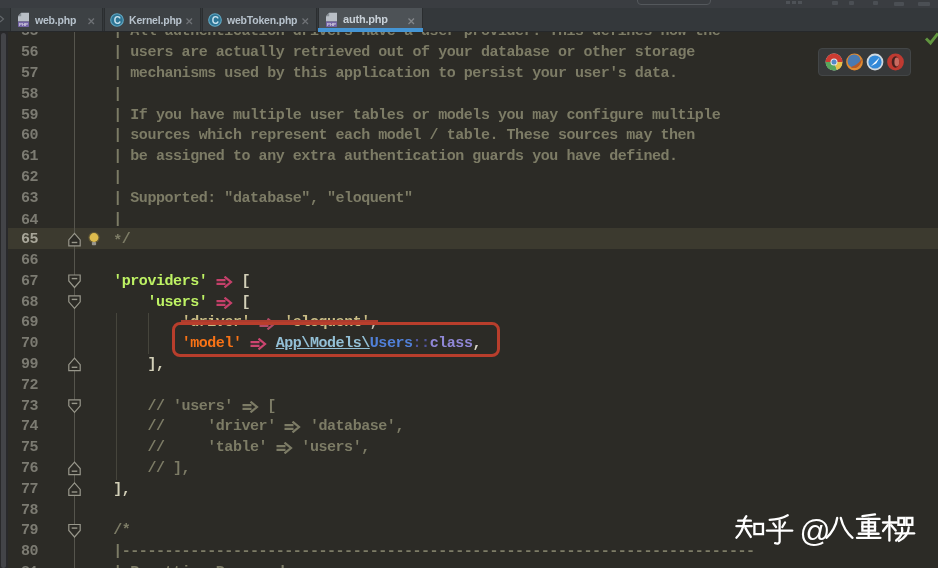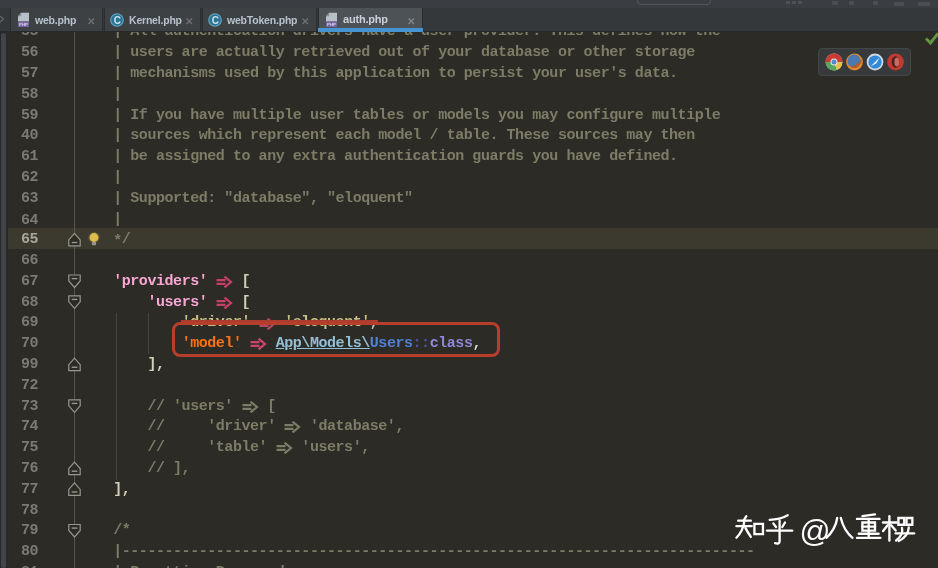--- a/index.html
+++ b/index.html
@@ -2,21 +2,21 @@
 <html><head>
 <meta charset="utf-8">
 <style>
   html,body{margin:0;padding:0;background:#2c2b26;}
   #root{position:relative;width:938px;height:568px;background:#2c2b26;overflow:hidden;filter:blur(0.4px);}
   .mono{font-family:"Liberation Mono",monospace;font-size:15px;letter-spacing:-0.45px;font-weight:bold;}
   .ln{position:absolute;left:0;height:21px;line-height:21px;white-space:pre;color:#7d7c66;}
   .gn{position:absolute;right:0;height:21px;line-height:21px;color:#7c7b72;letter-spacing:-0.45px;}
   .gn.cur{color:#a8a699;}
   .star{position:relative;top:1.5px;}
-  .str{color:#f9a8d4;text-align:center;} .str2{color:#f97316;}
+  .str{color:#bef264;text-align:center;} .str2{color:#f97316;}
   .br{color:#d3d0b8;}
   .pl{color:#d8d6c8;}
   .ns{color:#93c0d6;text-decoration:underline;}
   .cls{color:#5180d8;}
   .dcol{color:#50549a;}
   .kw{color:#9087d6;}
   .dim1{color:#c9bc85;} .dim3{color:#c6c4b4;}
 </style>
 </head>
 <body>
@@ -52,21 +52,21 @@
   <div class="ln" style="top:541.15px">    |--------------------------------------------------------------------------</div>
   <div class="ln" style="top:561.94px">    | Resetting Passwords</div>
   </div>
 
   <div class="mono" style="position:absolute;left:0;top:0;width:38px;z-index:2;">
   <div class="gn" style="top:21.40px">55</div>
   <div class="gn" style="top:42.19px">56</div>
   <div class="gn" style="top:62.98px">57</div>
   <div class="gn" style="top:83.77px">58</div>
   <div class="gn" style="top:104.56px">59</div>
-  <div class="gn" style="top:125.35px">40</div>
+  <div class="gn" style="top:125.35px">60</div>
   <div class="gn" style="top:146.14px">61</div>
   <div class="gn" style="top:166.93px">62</div>
   <div class="gn" style="top:187.72px">63</div>
   <div class="gn" style="top:210px">64</div>
   <div class="gn cur" style="top:229.30px">65</div>
   <div class="gn" style="top:250.09px">66</div>
   <div class="gn" style="top:270.88px">67</div>
   <div class="gn" style="top:291.67px">68</div>
   <div class="gn" style="top:312.46px">69</div>
   <div class="gn" style="top:333px">70</div>

